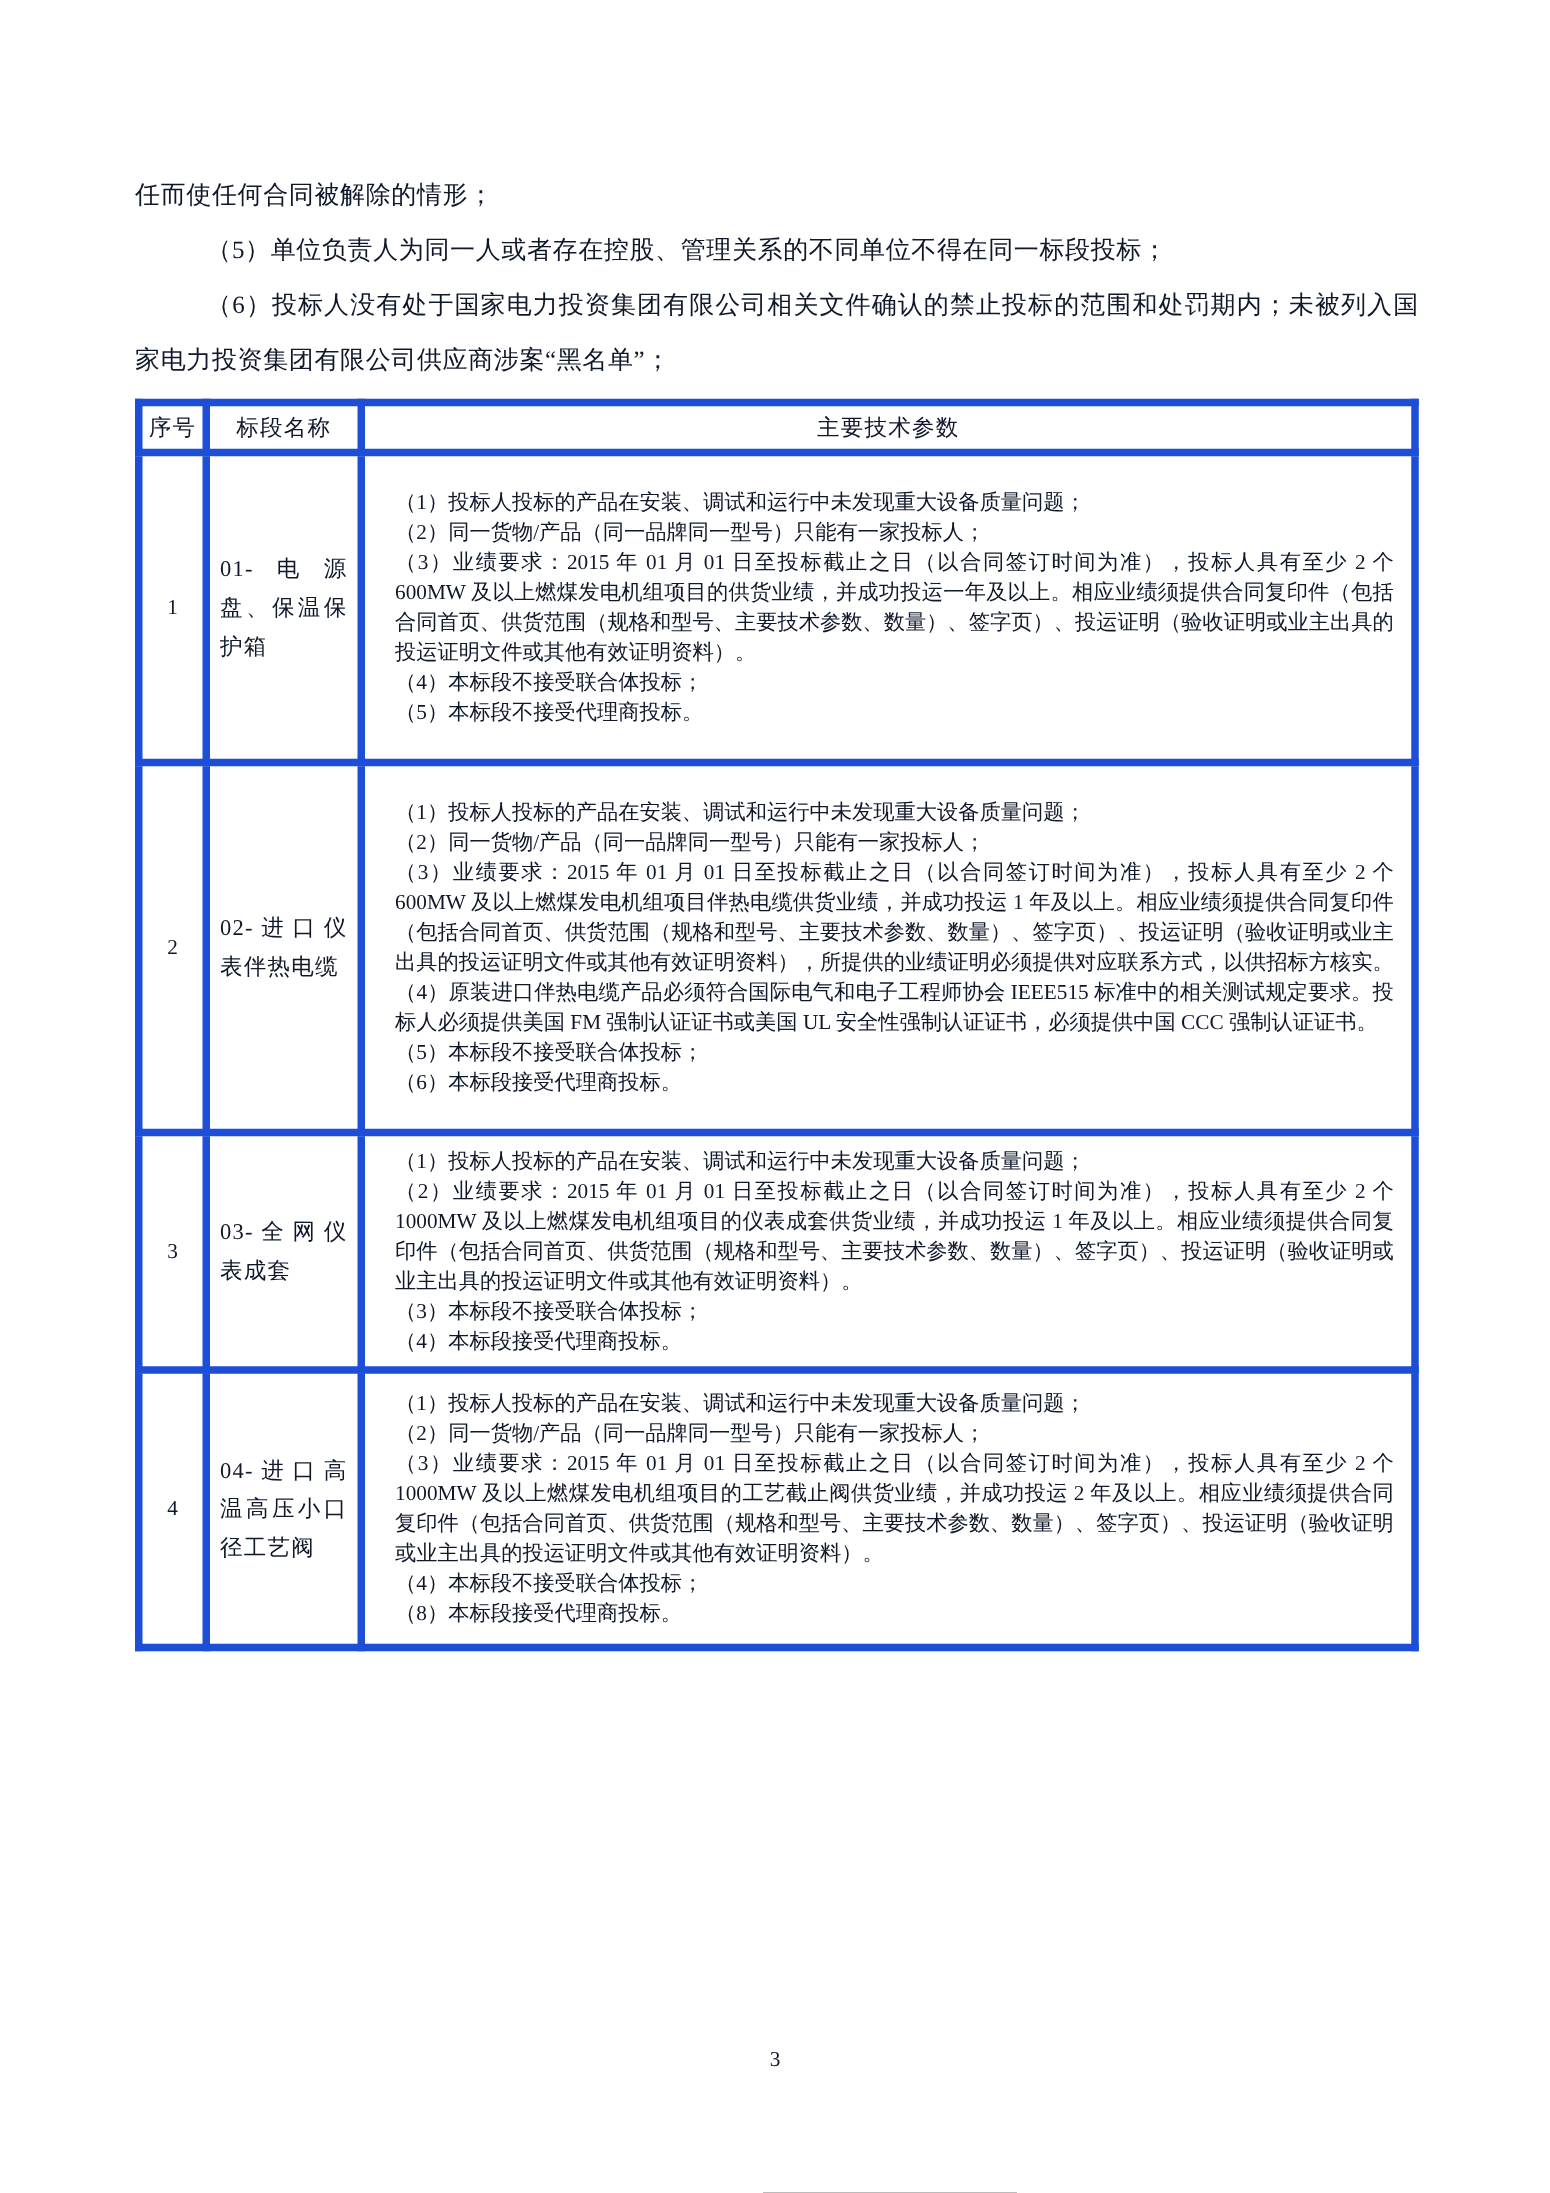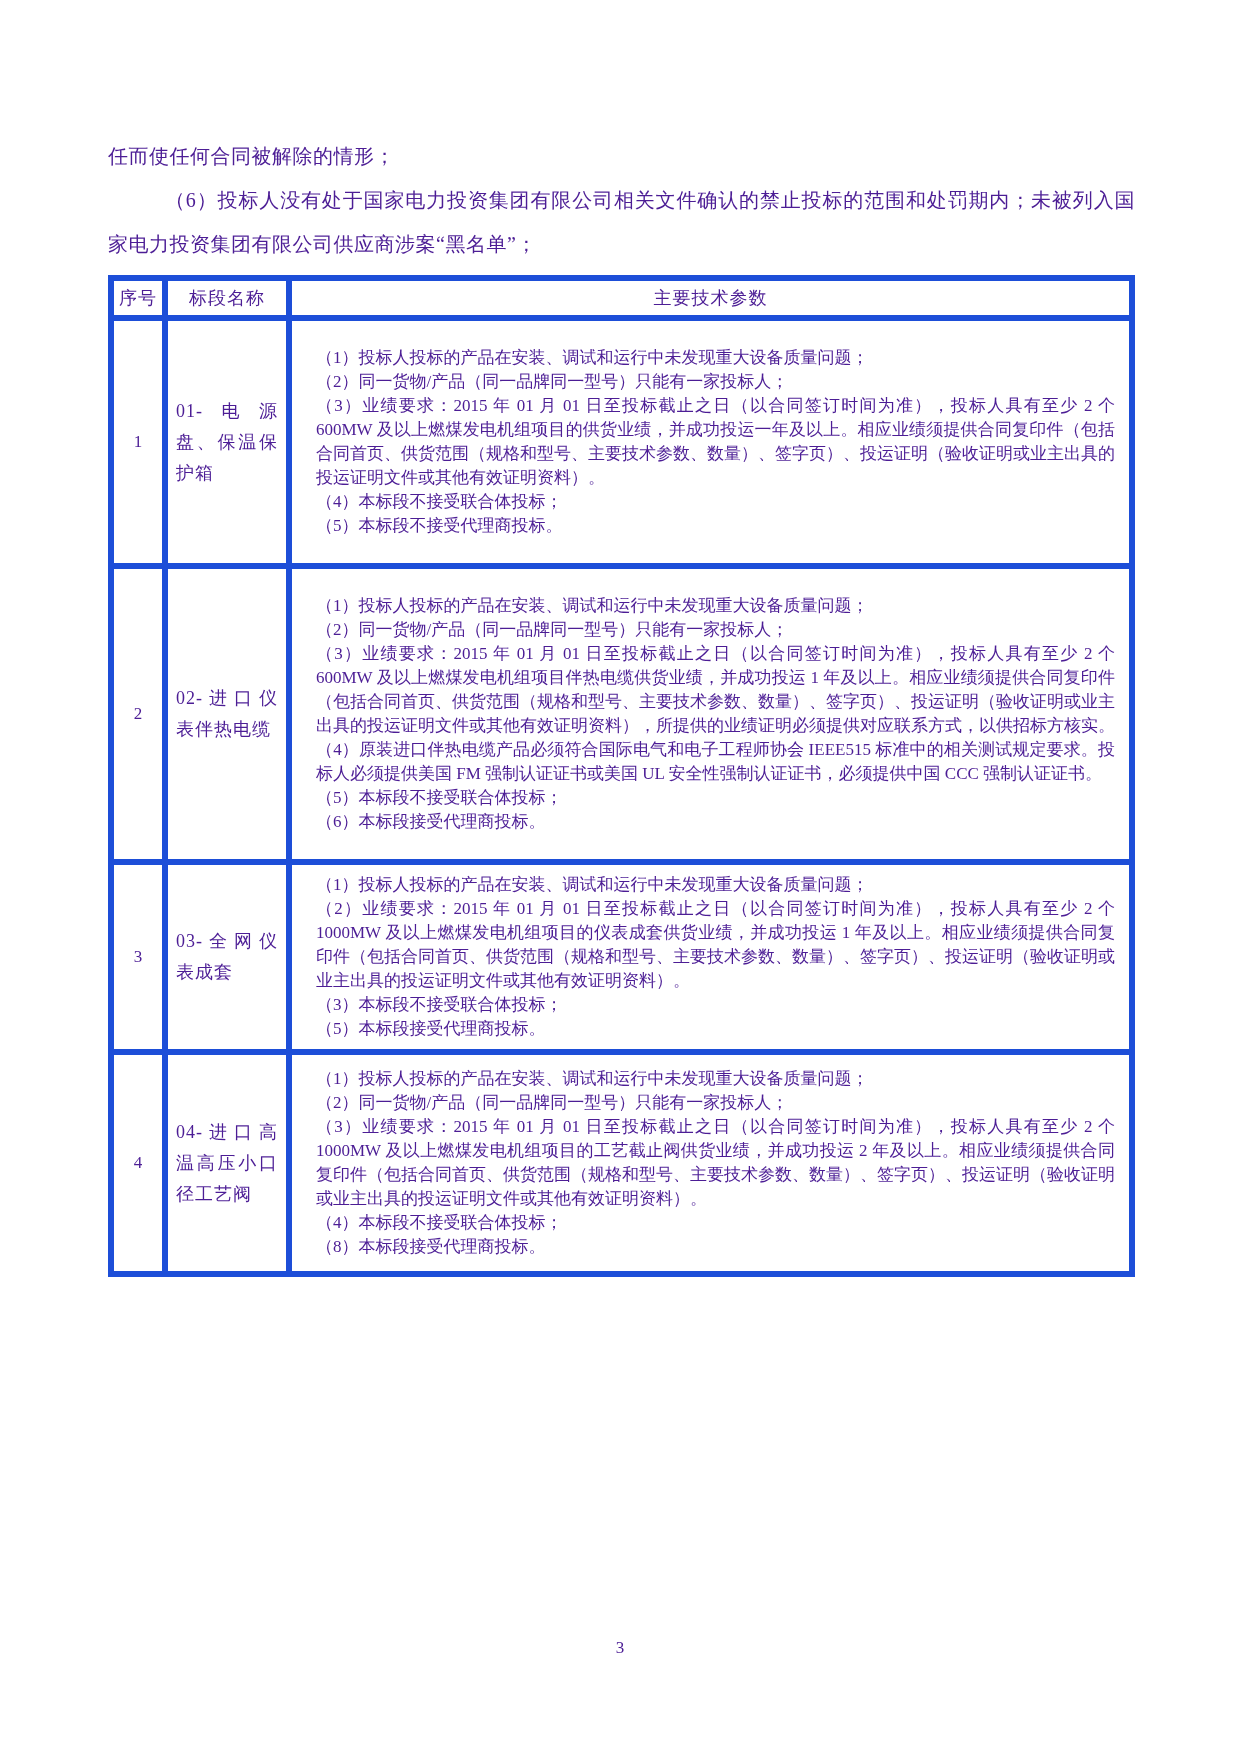--- a/index.html
+++ b/index.html
@@ -3,21 +3,21 @@
 <meta charset="utf-8">
 <style>
   html,body { margin:0; padding:0; background:#888; }
   * { box-sizing: border-box; }
   .page {
     position: relative;
     width: 1240px;
     height: 1754px;
     margin: 0 auto;
     background: #ffffff;
-    color: #4c1d95;
+    color: #0f172a;
     font-family: "Liberation Serif", "DejaVu Serif", serif;
     overflow: hidden;
   }
   .content {
     position: absolute;
     top: 0; left: 108px;
     width: 1027px;
     padding-top: 134px;
   }
   .para {
@@ -90,20 +90,21 @@
   }
 </style>
 </head>
 <body>
 
 <div class="page">
   <div class="content">
 
     <div>
         <p class="para">任而使任何合同被解除的情形；</p>
+        <p class="para indent">（5）单位负责人为同一人或者存在控股、管理关系的不同单位不得在同一标段投标；</p>
         <p class="para indent">（6）投标人没有处于国家电力投资集团有限公司相关文件确认的禁止投标的范围和处罚期内；未被列入国家电力投资集团有限公司供应商涉案“黑名单”；</p>
       </div>
 
 
     <table class="qual">
       <colgroup>
         <col class="c-no">
         <col class="c-name">
         <col class="c-req">
       </colgroup>
@@ -138,21 +139,21 @@
               <p>（6）本标段接受代理商投标。</p>
             </td>
           </tr>
           <tr>
             <td class="cell-no">3</td>
             <td class="cell-name">03-全网仪表成套</td>
             <td class="cell-req">
               <p>（1）投标人投标的产品在安装、调试和运行中未发现重大设备质量问题；</p>
               <p>（2）业绩要求：2015 年 01 月 01 日至投标截止之日（以合同签订时间为准），投标人具有至少 2 个 1000MW 及以上燃煤发电机组项目的仪表成套供货业绩，并成功投运 1 年及以上。相应业绩须提供合同复印件（包括合同首页、供货范围（规格和型号、主要技术参数、数量）、签字页）、投运证明（验收证明或业主出具的投运证明文件或其他有效证明资料）。</p>
               <p>（3）本标段不接受联合体投标；</p>
-              <p>（5）本标段接受代理商投标。</p>
+              <p>（4）本标段接受代理商投标。</p>
             </td>
           </tr>
           <tr>
             <td class="cell-no">4</td>
             <td class="cell-name">04-进口高温高压小口径工艺阀</td>
             <td class="cell-req">
               <p>（1）投标人投标的产品在安装、调试和运行中未发现重大设备质量问题；</p>
               <p>（2）同一货物/产品（同一品牌同一型号）只能有一家投标人；</p>
               <p>（3）业绩要求：2015 年 01 月 01 日至投标截止之日（以合同签订时间为准），投标人具有至少 2 个 1000MW 及以上燃煤发电机组项目的工艺截止阀供货业绩，并成功投运 2 年及以上。相应业绩须提供合同复印件（包括合同首页、供货范围（规格和型号、主要技术参数、数量）、签字页）、投运证明（验收证明或业主出具的投运证明文件或其他有效证明资料）。</p>
               <p>（4）本标段不接受联合体投标；</p>

